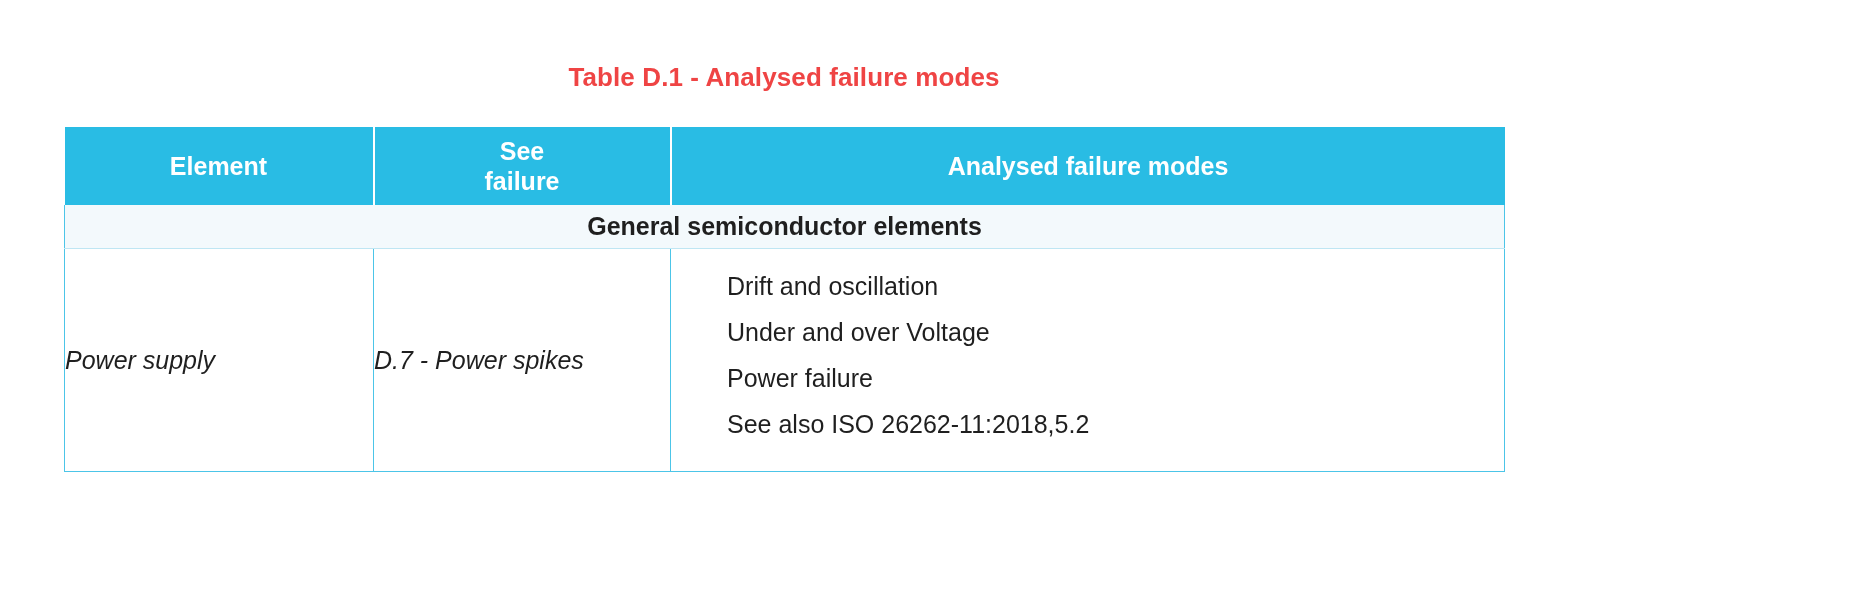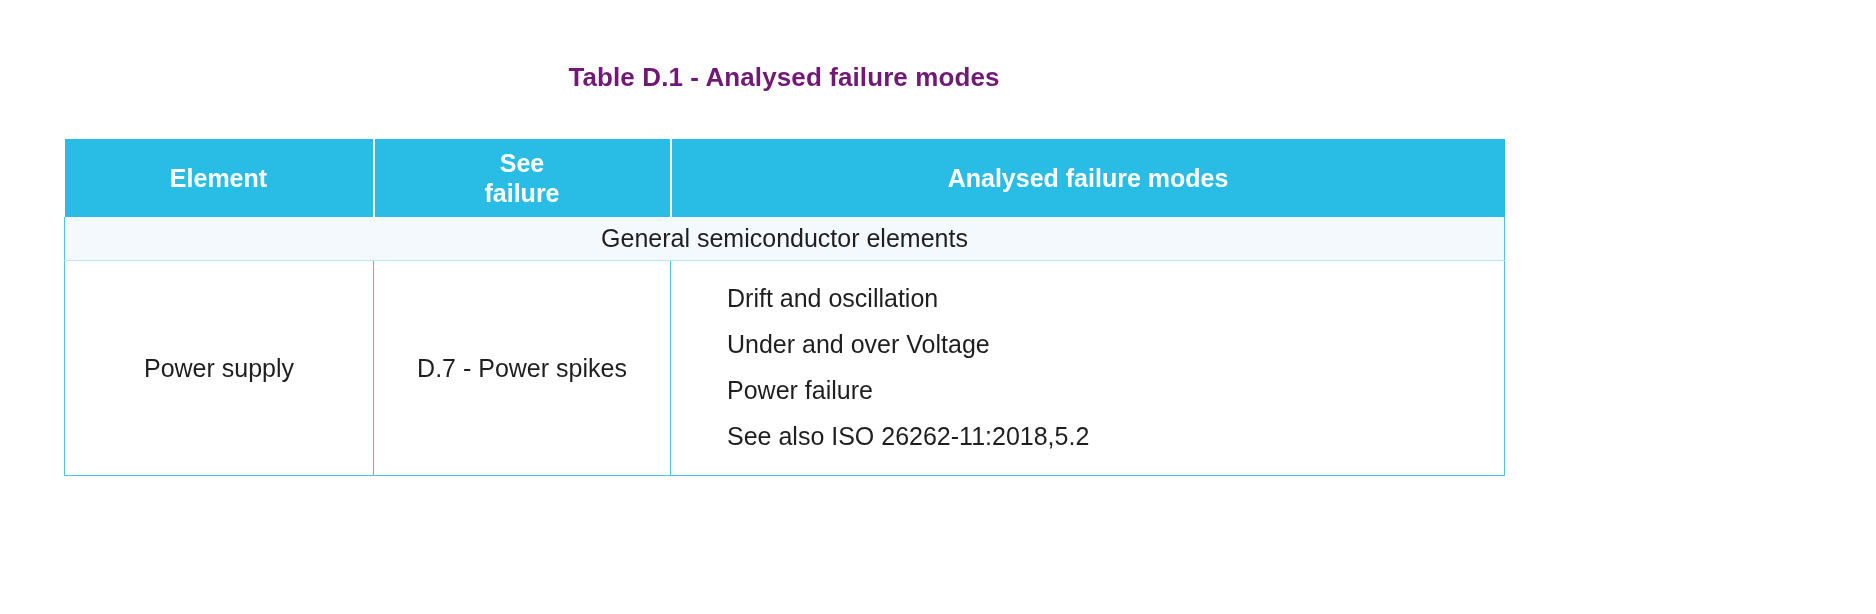--- a/index.html
+++ b/index.html
@@ -20,27 +20,27 @@
     overflow: hidden;
   }
   .table-title {
     position: absolute;
     left: 0;
     top: 62px;
     width: 1568px;
     text-align: center;
     font-size: 26px;
     font-weight: bold;
-    color: #701a75;
+    color: #ef4444;
     letter-spacing: 0.1px;
   }
   .table-wrap {
     position: absolute;
     left: 64px;
-    top: 139px;
+    top: 127px;
     width: 1440px;
   }
   table.data-table {
     width: 1440px;
     border-collapse: collapse;
     table-layout: fixed;
   }
   col.c-element  { width: 309px; }
   col.c-tables   { width: 297px; }
   col.c-modes    { width: 834px; }
@@ -63,46 +63,47 @@
   }
   .two-line {
     display: block;
   }
 
   
   tr.section-row td {
     background: #f3f9fc;
     color: #1f1f1f;
     font-size: 25px;
-    font-weight: normal;
+    font-weight: bold;
     text-align: center;
     height: 43px;
     padding: 0;
     border-left: 1px solid #4cc5e8;
     border-right: 1px solid #4cc5e8;
     border-top: none;
     border-bottom: 1px solid #bfe6f3;
   }
 
   
   tbody td {
     border: 1px solid #4cc5e8;
     padding: 0;
     font-size: 25px;
     color: #1f1f1f;
     background: #ffffff;
   }
   td.cell-element,
   td.cell-tables {
-    text-align: center;
+    text-align: left;
     vertical-align: middle;
+    font-style: italic;
   }
   td.cell-modes {
     vertical-align: middle;
-    padding: 14px 0 16px 56px;
+    padding: 14px 0 24px 56px;
     text-align: left;
   }
   .mode-line {
     display: block;
     line-height: 1.84;
     white-space: nowrap;
   }
   tbody tr.body-row {
     height: 196px;
   }

